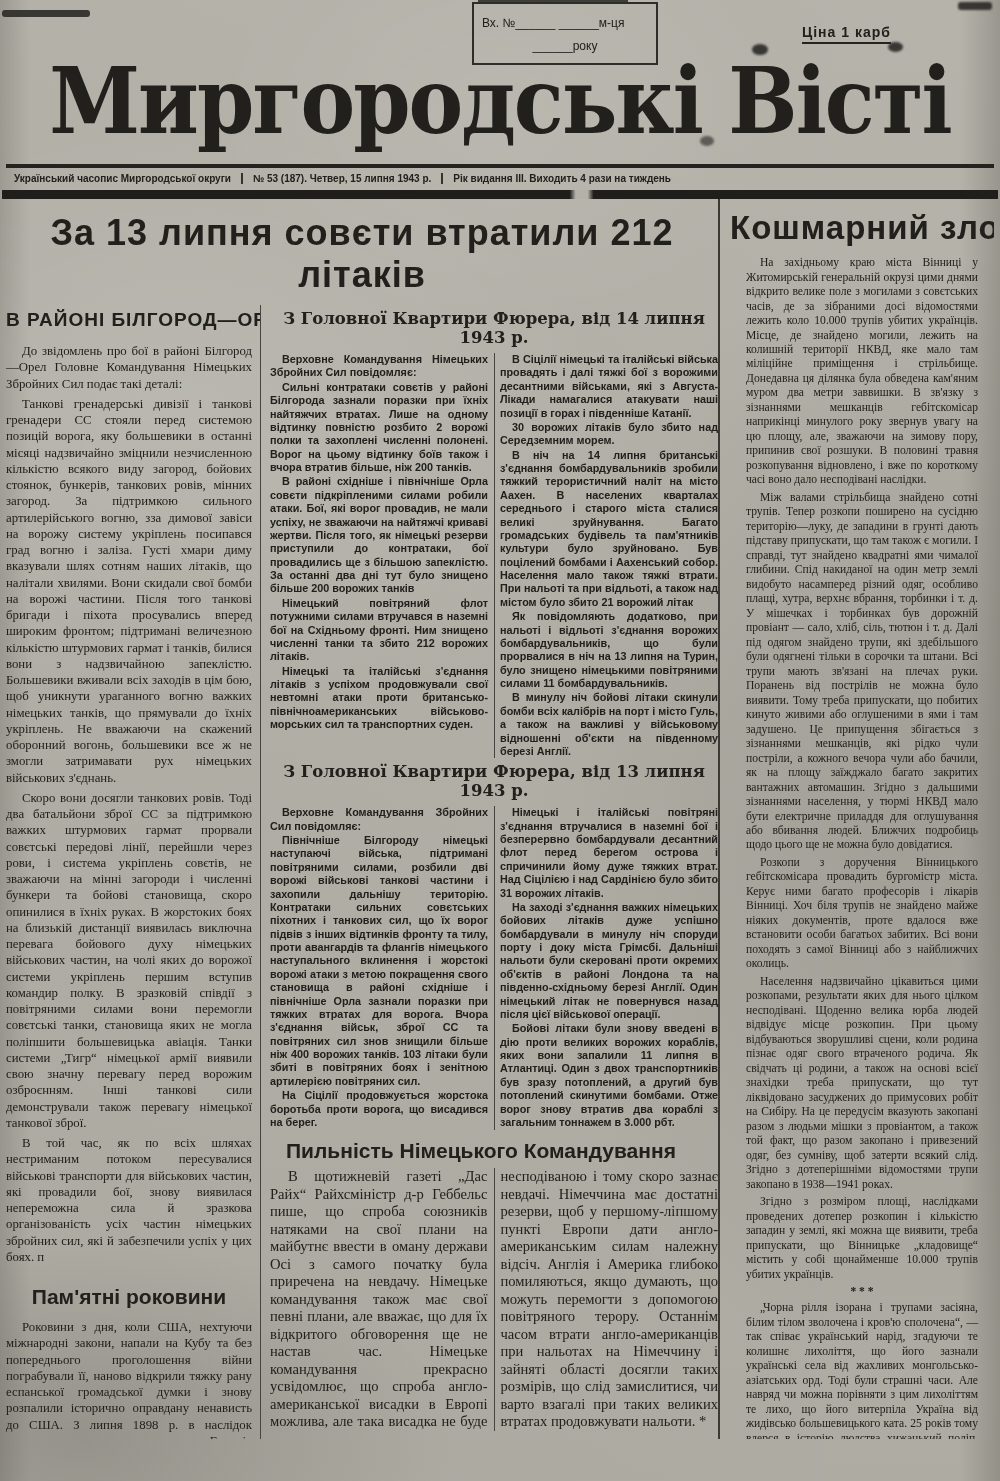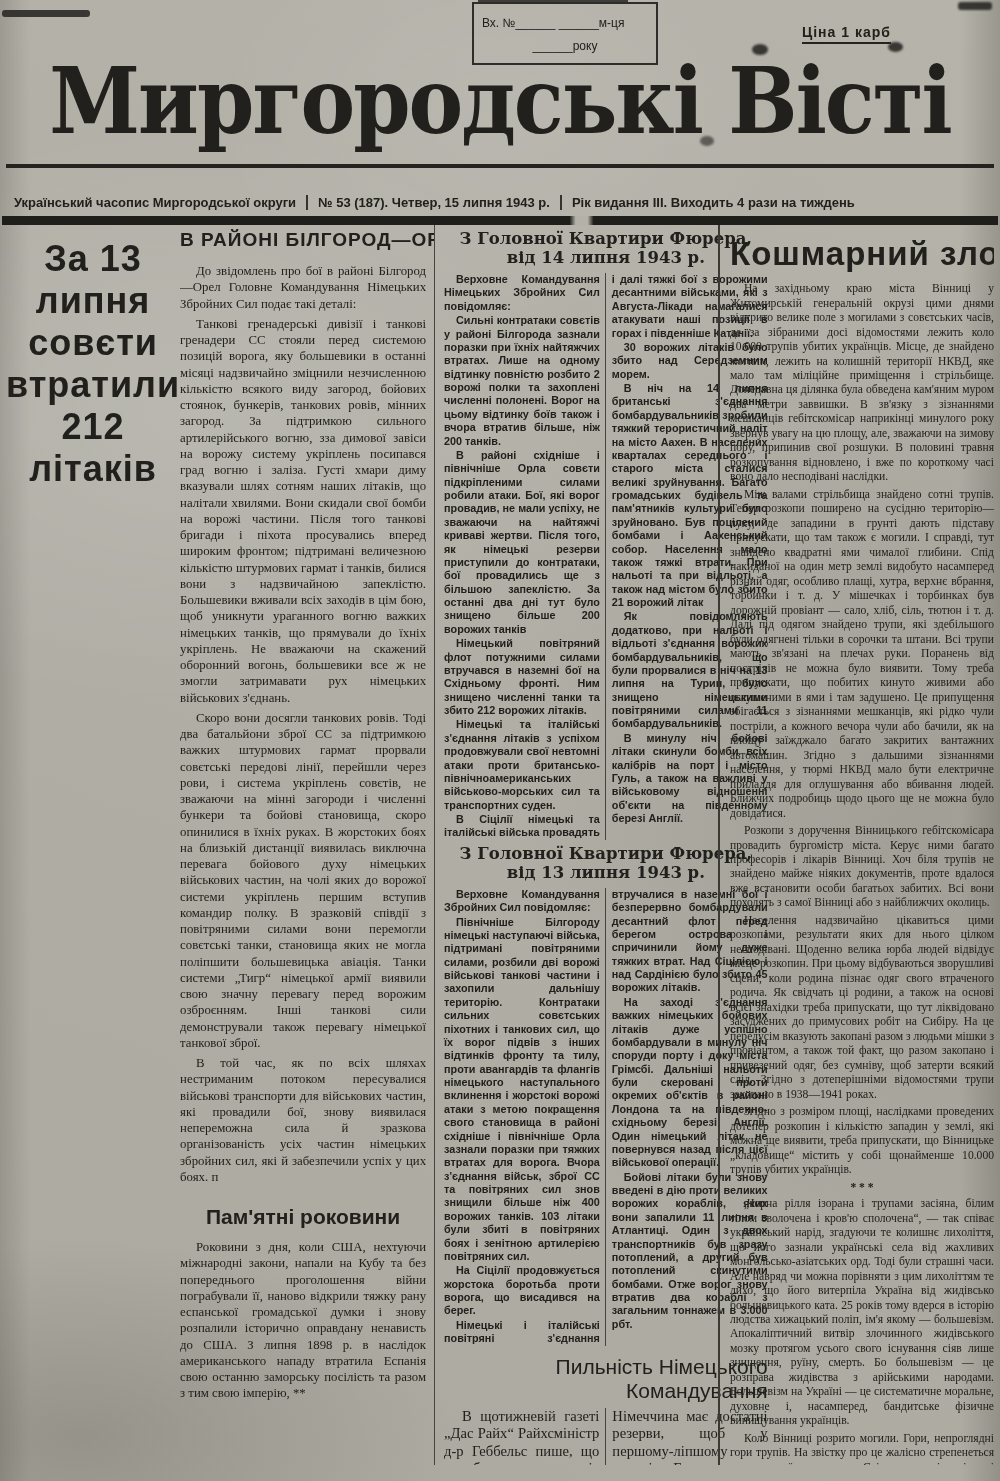--- a/index.html
+++ b/index.html
@@ -22,53 +22,53 @@
   .stamp .l2{text-align:center;}
   .topbox{position:absolute;left:478px;top:-6px;width:150px;height:8px;background:#21201c;opacity:.8;}
   .price{position:absolute;left:802px;top:24px;font-family:"Liberation Sans",sans-serif;
     font-weight:bold;font-size:14px;letter-spacing:1px;border-bottom:2px solid #24231f;padding-bottom:2px;text-align:center;}
   
   .masthead{margin:52px 0 0;text-align:center;font-family:"DejaVu Serif",serif;font-weight:bold;
     font-size:82px;line-height:1.05;letter-spacing:-2px;transform:scaleY(1.12);transform-origin:top;}
   .rule1{height:4px;background:#24231f;margin:26px 6px 0;}
   
   .infobar{display:flex;align-items:center;font-family:"Liberation Sans",sans-serif;
-    font-weight:bold;font-size:13px;padding:5px 4px 4px;margin-top:22px;}
+    font-weight:bold;font-size:10px;padding:5px 4px 4px;}
   .infobar .cell{padding:0 10px;white-space:nowrap;}
   .infobar .cell+.cell{border-left:2px solid #34332e;}
   .thickbar{height:9px;margin:2px 2px 0;
     background:linear-gradient(90deg,#1f1e1a 0%,#1f1e1a 57%,#b3b1a8 57.6%,#b3b1a8 58.8%,#1f1e1a 59.4%,#1f1e1a 100%);}
   
   .content{display:flex;padding:0 6px;height:1240px;}
-  .main-left{width:712px;display:flex;flex-direction:row;}
+  .main-left{width:712px;display:flex;flex-direction:column;}
   .main-headline{font-family:"Liberation Sans",sans-serif;font-weight:bold;font-size:36px;
     text-align:center;letter-spacing:1px;padding:13px 0 9px;}
   .columns-wrap{display:flex;flex:1;min-height:0;}
   .col-article{width:246px;padding:0 8px 0 0;border-right:1px solid #46443e;overflow:hidden;}
   .article-title{font-family:"Liberation Sans",sans-serif;font-weight:bold;font-size:19px;
     letter-spacing:1px;margin:4px 0 12px;white-space:nowrap;}
   .col-article p{font-size:12.8px;line-height:1.27;text-align:justify;text-indent:16px;margin:0 0 4px;}
   .memorial-title{font-family:"Liberation Sans",sans-serif;font-weight:bold;font-size:21px;
     text-align:center;margin:20px 0 10px;}
   .col-mid{flex:1;padding-left:9px;overflow:hidden;}
   .hq-title{font-family:"DejaVu Serif",serif;font-weight:bold;font-size:16.5px;text-align:center;margin:4px 8px 6px;}
   .hq-body{column-count:2;column-gap:12px;column-rule:1px solid #46443e;
     font-family:"Liberation Sans",sans-serif;font-weight:bold;font-size:10.8px;}
   .hq-body p{line-height:1.24;text-align:justify;text-indent:12px;margin:0 0 1px;}
-  .vig-title{font-family:"Liberation Sans",sans-serif;font-weight:normal;font-size:21px;text-align:right;margin:9px 0 5px;}
+  .vig-title{font-family:"Liberation Sans",sans-serif;font-weight:bold;font-size:21px;text-align:left;margin:9px 16px 5px;}
   .vig-body{column-count:2;column-gap:13px;column-rule:1px solid #46443e;font-size:14.6px;}
   .vig-body p{line-height:1.2;text-align:justify;text-indent:18px;margin:0;}
   .briefs-title{text-align:center;margin:8px 0 6px;}
   .briefs-title span{display:inline-block;font-family:"DejaVu Serif",serif;font-weight:bold;
     font-size:28px;letter-spacing:2px;border-bottom:7px solid #1f1e1a;padding:0 4px 1px;}
   .briefs-body p.sep,.col-right p.sep{text-align:center;text-indent:0;font-weight:bold;margin:2px 0;}
   .col-right{flex:1;border-left:2px solid #3b3934;padding-left:10px;overflow:hidden;}
   .crime-title{font-family:"Liberation Sans",sans-serif;font-weight:bold;font-size:33px;
     text-align:center;letter-spacing:1px;margin:10px 0 9px;white-space:nowrap;}
-  .col-right p{font-size:11.6px;line-height:1.25;text-align:justify;text-indent:14px;margin:0 0 3px;}
+  .col-right p{font-size:11.6px;line-height:1.25;text-align:justify;text-indent:14px;margin:0 16px 3px;}
 </style>
 </head>
 <body>
 
 <div class="page">
 
   <div class="smudge" style="left:2px;top:10px;width:88px;height:7px;border-radius:3px;"></div>
   <div class="smudge soft" style="left:752px;top:44px;width:16px;height:11px;"></div>
   <div class="smudge soft" style="left:888px;top:42px;width:15px;height:10px;"></div>
   <div class="smudge soft" style="left:700px;top:136px;width:14px;height:10px;opacity:.6;"></div>
@@ -125,21 +125,21 @@
               <p>В ніч на 14 липня британські з'єднання бомбардувальників зробили тяжкий терористичний наліт на місто Аахен. В населених кварталах середнього і старого міста сталися великі зруйнування. Багато громадських будівель та пам'ятників культури було зруйновано. Був поцілений бомбами і Аахенський собор. Населення мало також тяжкі втрати. При нальоті та при відльоті, а також над містом було збито 21 ворожий літак</p>
               <p>Як повідомляють додатково, при нальоті і відльоті з'єднання ворожих бомбардувальників, що були прорвалися в ніч на 13 липня на Турин, було знищено німецькими повітряними силами 11 бомбардувальників.</p>
               <p>В минулу ніч бойові літаки скинули бомби всіх калібрів на порт і місто Гуль, а також на важливі у військовому відношенні об'єкти на південному березі Англії.</p>
             </div>
 
           <div class="hq-title">З Головної  Квартири Фюрера, від 13 липня 1943 р.</div>
           <div class="hq-body">
               <p>Верховне Командування Збройних Сил повідомляє:</p>
               <p>Північніше Білгороду німецькі наступаючі війська, підтримані повітряними силами, розбили дві ворожі військові танкові частини і захопили дальнішу територію. Контратаки сильних совєтських піхотних і танкових сил, що їх ворог підвів з інших відтинків фронту та тилу, проти авангардів та флангів німецького наступального вклинення і жорстокі ворожі атаки з метою покращення свого становища в районі східніше і північніше Орла зазнали поразки при тяжких втратах для ворога. Вчора з'єднання військ, зброї СС та повітряних сил знов знищили більше ніж 400 ворожих танків. 103 літаки були збиті в повітряних боях і зенітною артилерією повітряних сил.</p>
               <p>На Сіцілії продовжується жорстока боротьба проти ворога, що висадився на берег.</p>
-              <p>Німецькі і італійські повітряні з'єднання втручалися в наземні бої і безперервно бомбардували десантний флот перед берегом острова і спричинили йому дуже тяжких втрат. Над Сіцілією і над Сардінією було збито 45 ворожих літаків.</p>
+              <p>Німецькі і італійські повітряні з'єднання втручалися в наземні бої і безперервно бомбардували десантний флот перед берегом острова і спричинили йому дуже тяжких втрат. Над Сіцілією і над Сардінією було збито 31 ворожих літаків.</p>
               <p>На заході з'єднання важких німецьких бойових літаків дуже успішно бомбардували в минулу ніч споруди порту і доку міста Грімсбі. Дальніші нальоти були скеровані проти окремих об'єктів в районі Лондона та на південно-східньому березі Англії. Один німецький літак не повернувся назад після цієї військової операції.</p>
               <p>Бойові літаки були знову введені в дію проти великих ворожих кораблів, яких вони запалили 11 липня в Атлантиці. Один з двох транспортників був зразу потоплений, а другий був потоплений скинутими бомбами. Отже ворог знову втратив два кораблі з загальним тоннажем в 3.000 рбт.</p>
             </div>
 
           <div class="vig-title">Пильність Німецького Командування</div>
           <div class="vig-body">
               <p>В щотижневій газеті „Дас Райх“ Райхсміністр д-р Геббельс пише, що спроба союзників натяками на свої плани на майбутнє ввести в оману держави Осі з самого початку була приречена на невдачу. Німецьке командування також має свої певні плани, але вважає, що для їх відкритого обговорення ще не настав час. Німецьке командування прекрасно усвідомлює, що спроба англо-американської висадки в Европі можлива, але така висадка не буде несподіваною і тому скоро зазнає невдачі. Німеччина має достатні резерви, щоб у першому-ліпшому пункті Европи дати англо-американським силам належну відсіч. Англія і Америка глибоко помиляються, якщо думають, що можуть перемогти з допомогою повітряного терору. Останнім часом втрати англо-американців при нальотах на Німеччину і зайняті області досягли таких розмірів, що слід замислитися, чи варто взагалі при таких великих втратах продовжувати нальоти. *</p>
             </div>
 
           <div class="briefs-title">

